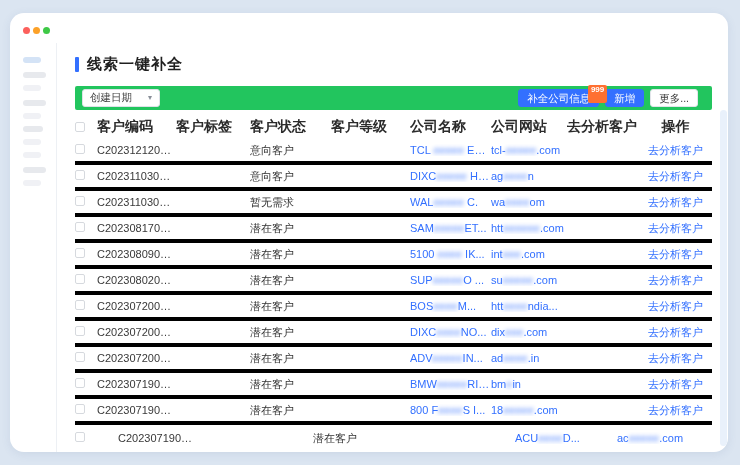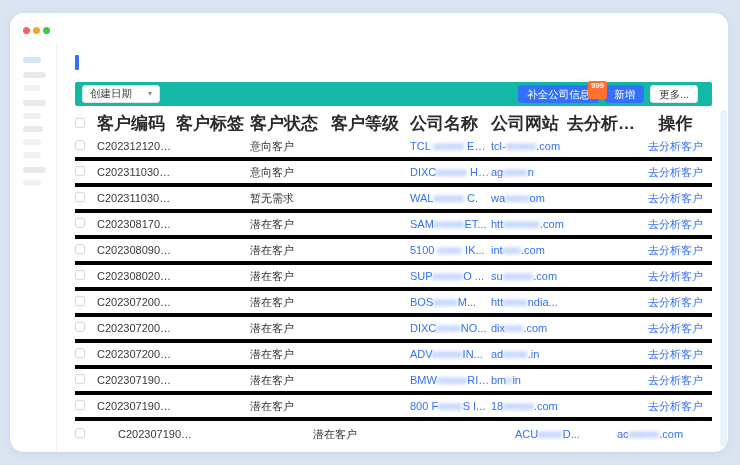--- a/index.html
+++ b/index.html
@@ -20,40 +20,40 @@
   .sb-bar.gray  { background:#e7e9ed; }
   .sb-bar.light { background:#f0f1f5; }
 
   
   .main { flex:1; min-width:0; padding:12px 16px 0 18px; }
   .page-title { display:flex; align-items:center; gap:8px; margin-bottom:12px; }
   .accent { width:4px; height:15px; border-radius:1px; background:#3370ff; }
   .title-text { font-size:15px; font-weight:bold; color:#1f1f1f; letter-spacing:1px; }
 
   
-  .toolbar { height:24px; background:#14b8a6; border-radius:2px; display:flex; align-items:center;
+  .toolbar { height:24px; background:#22c55e; border-radius:2px; display:flex; align-items:center;
              padding:0 14px 0 7px; }
   .select { height:18px; background:#fff; border:1px solid #dfe2e8; border-radius:3px;
             display:flex; align-items:center; gap:16px; padding:0 7px; font-size:10.5px; color:#444;
             cursor:pointer; }
   .caret { font-size:8px; color:#8a8f99; line-height:1; }
   .tb-group { margin-left:auto; display:flex; align-items:center; gap:6px; }
   .btn { height:18px; font-size:10.5px; line-height:16px; border-radius:3px; padding:0 8px;
          background:#fff; border:1px solid #e2e5ea; color:#3d3d3d; cursor:pointer; white-space:nowrap;
          font-family:"Liberation Sans", sans-serif; }
   .btn.primary { background:#3370ff; border-color:#3370ff; color:#fff; }
   .btn.with-badge { position:relative; }
   .badge { position:absolute; top:-5px; right:-9px; background:#ff7031; color:#fff; font-size:8px;
            line-height:10px; height:18px; padding:0 3px; border-radius:2px; font-weight:bold; }
   .btn.more { display:inline-flex; align-items:center; gap:5px; }
 
   
   .thead, .trow { display:grid; grid-template-columns:22px 79px 74px 81px 79px 81px 76px 72px 1fr;
                   align-items:center; }
-  .thead { height:24px; margin-top:5px; font-size:17px; font-weight:bold; color:#2b2b2b; }
+  .thead { height:24px; margin-top:5px; font-size:14px; font-weight:bold; color:#2b2b2b; }
   .trow { height:26px; font-size:11px; color:#333; border-bottom:4px solid #000000; }
   .trow:last-child { border-bottom:none;gap:21px; }
   .checkbox { display:inline-block; width:10px; height:10px; border:1px solid #d6d9de; border-radius:2px;
               background:#fff; cursor:pointer; }
   .cell { overflow:hidden; white-space:nowrap; text-overflow:ellipsis; }
   .cell.code { color:#383838; }
   .link { color:#3370ff; text-decoration:none; cursor:pointer; }
   .blur { filter:blur(2px); opacity:.8; }
   .cell.action { text-align:center; }
 
@@ -93,20 +93,21 @@
           <div class="sb-group">
             <div class="sb-bar gray" style="width: 23px;"></div>
             <div class="sb-bar light" style="width: 18px;"></div>
           </div>
         </div>
 
       <div class="main">
 
         <div class="page-title">
           <span class="accent"></span>
+          <span class="title-text">线索一键补全</span>
         </div>
 
         <div class="toolbar">
           <div class="select">
             <span>创建日期</span>
             <span class="caret">▾</span>
           </div>
 
           <div class="tb-group">
             <button class="btn primary with-badge">

